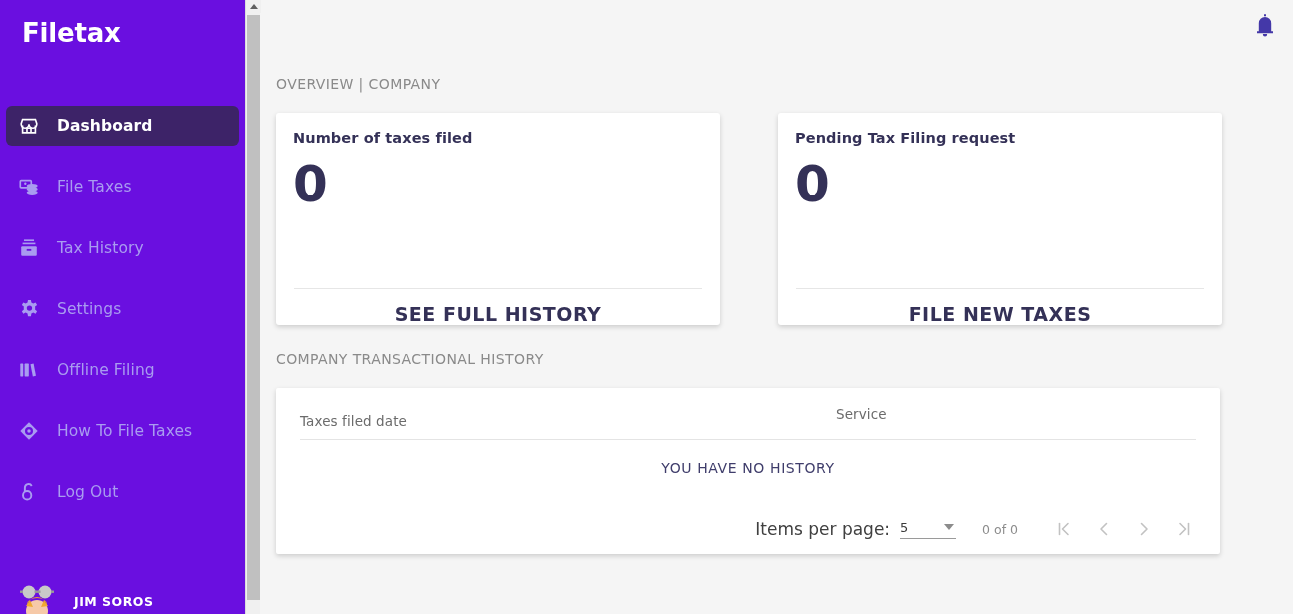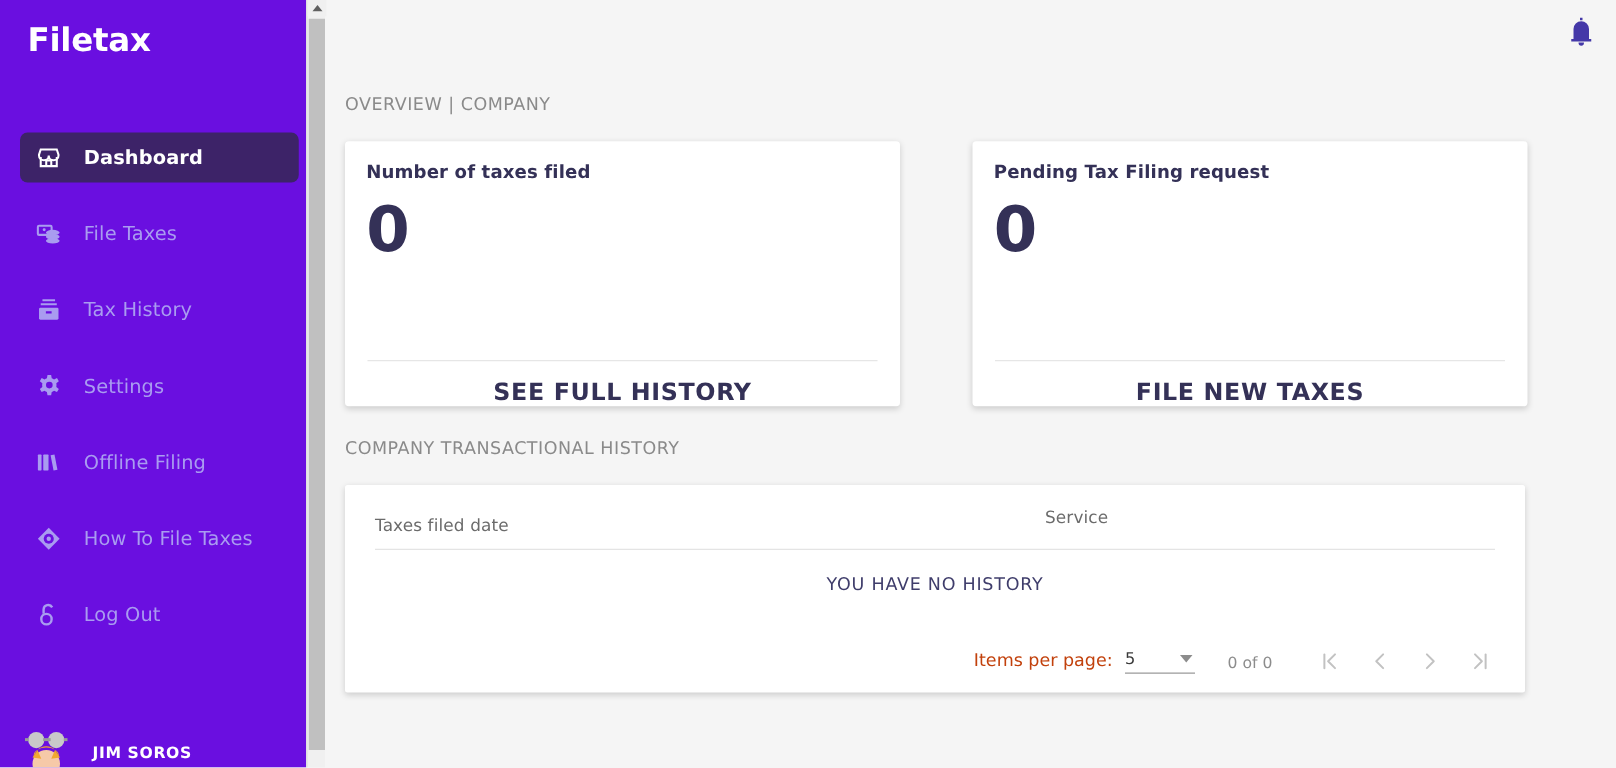--- a/index.html
+++ b/index.html
@@ -36,21 +36,21 @@
     line-height: 34px;
     user-select: none;
   }
   .nav {
     margin-top: 44px;
   }
   .nav-item {
     display: flex;
     align-items: center;
     height: 40px;
-    margin: 0 6px 21px 16px;
+    margin: 0 6px 21px 6px;
     padding-left: 11px;
     border-radius: 6px;
     cursor: pointer;
     color: #a99cf0;
   }
   .nav-item.active {
     background: #3d2368;
     color: #ffffff;
   }
   .nav-icon {
@@ -227,21 +227,21 @@
     letter-spacing: 0.6px;
   }
   .paginator {
     position: absolute;
     right: 16px; bottom: 10px;
     display: flex;
     align-items: center;
     color: #8c8c8c;
     font-size: 12.5px;
   }
-  .ipp-label { color: #c2410c; font-size: 14px; }
+  .ipp-label { color: #404040; font-size: 17px; }
   .ipp-select {
     display: flex;
     align-items: center;
     margin-left: 10px;
     border-bottom: 1px solid #9a9a9a;
     padding-bottom: 3px;
     width: 56px;
     justify-content: space-between;
     cursor: pointer;
   }

